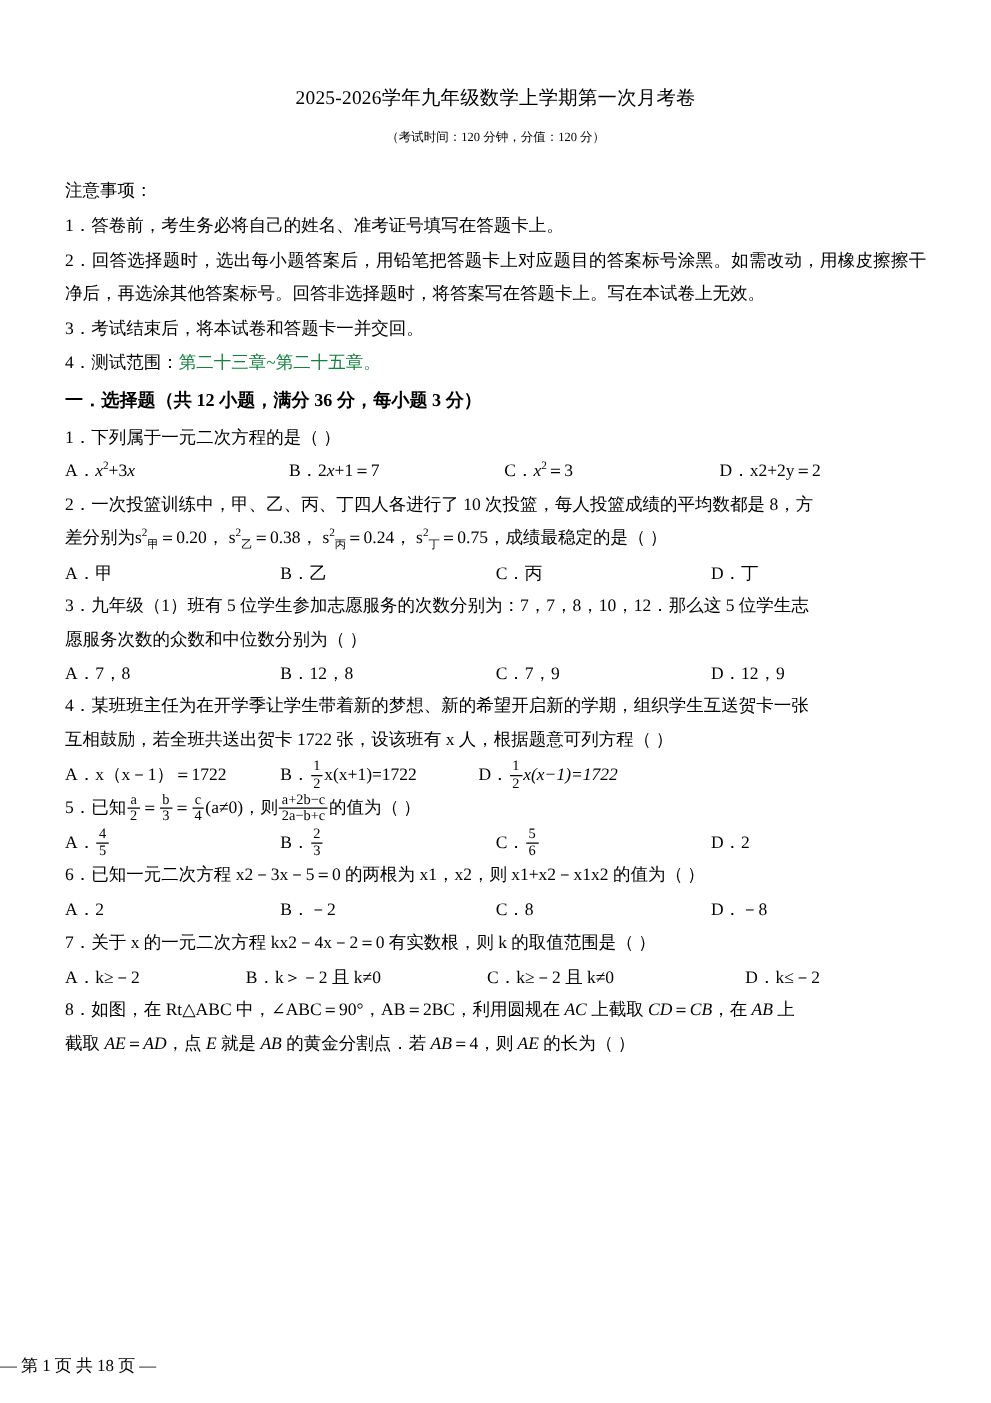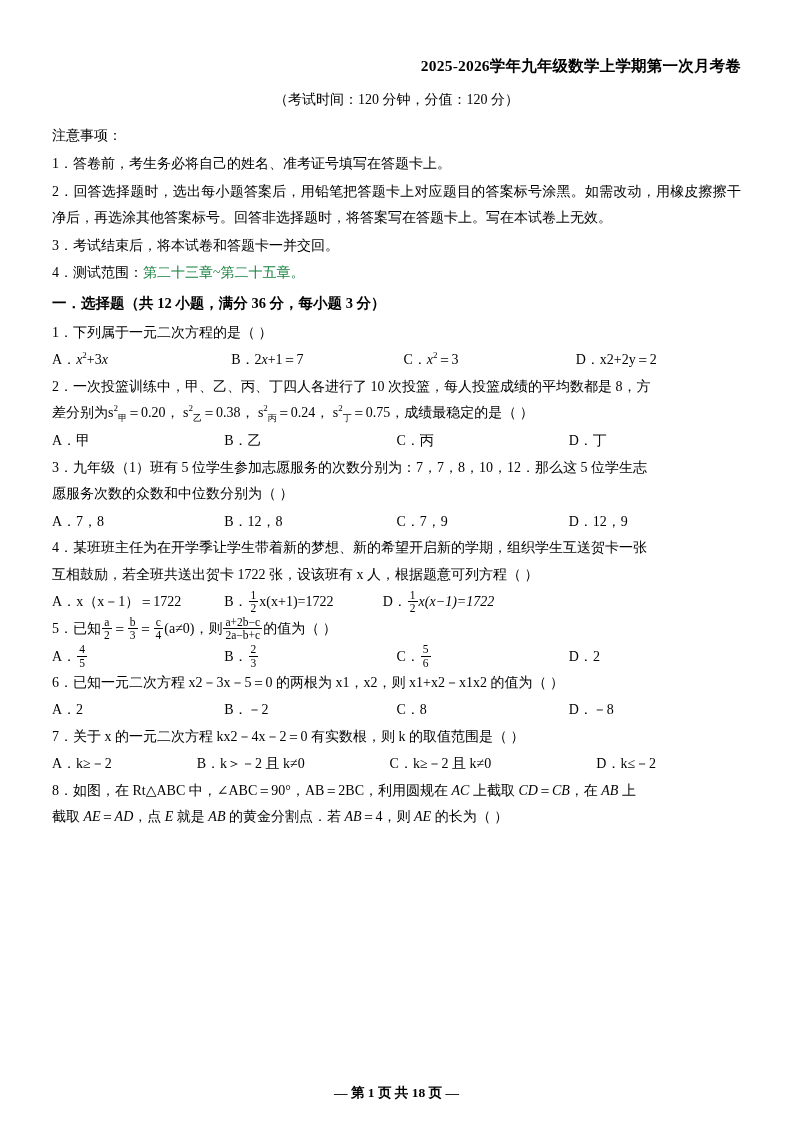--- a/index.html
+++ b/index.html
@@ -16,31 +16,31 @@
     overflow: hidden;
   }
   .page {
     width: 793px;
     height: 1122px;
     box-sizing: border-box;
     padding: 46px 52px 0 52px;
     position: relative;
   }
   .doc-title {
-    text-align: right;
-    font-weight: bold;
+    text-align: center;
+    font-weight: normal;
     font-size: 15.5px;
     letter-spacing: 0.2px;
-    margin-top: 10px;
+    margin-top: 22px;
     margin-bottom: 14px;
   }
   .doc-subtitle {
     text-align: center;
-    font-size: 14px;
-    margin-bottom: 14px;
+    font-size: 10px;
+    margin-bottom: 24px;
   }
   .para {
     font-size: 14px;
     line-height: 1.85;
     margin: 0 0 2px 0;
     text-align: justify;
   }
   .note-head {
     font-size: 14px;
     line-height: 1.85;
@@ -103,23 +103,23 @@
   }
   .frac .den {
     display: block;
     padding: 0 2px;
   }
   .footer {
     position: absolute;
     left: 0;
     right: 0;
     bottom: 20px;
-    text-align: center;
+    text-align: left;
     font-size: 13.5px;
-    font-weight: bold;
+    font-weight: normal;
     font-family: "Liberation Serif", serif;
   }
   .footer .dash {
     letter-spacing: 0;
   }
 </style>
 </head>
 <body>
 
 <div class="page">

